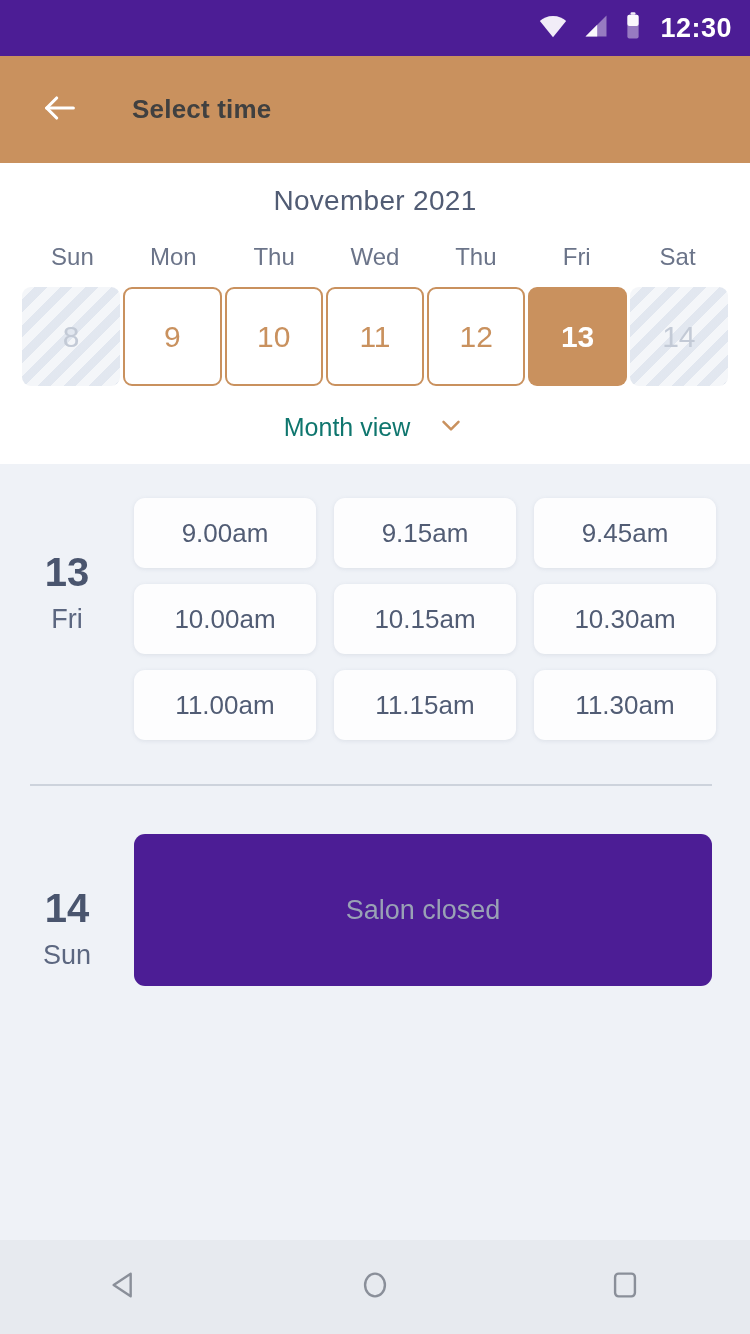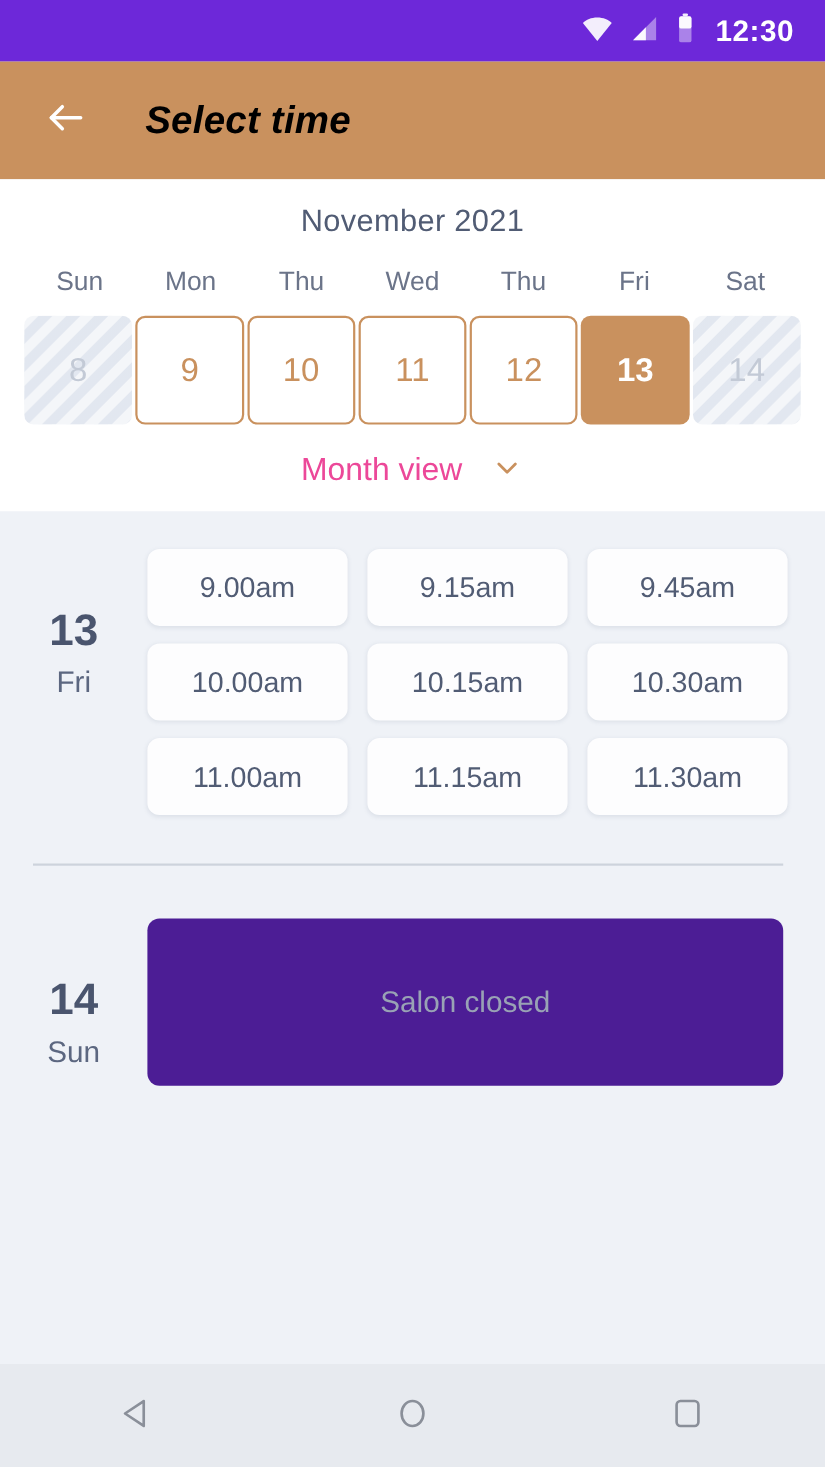--- a/index.html
+++ b/index.html
@@ -6,43 +6,43 @@
   html,body { width:750px; height:1334px; }
   body {
     font-family:"Liberation Sans", sans-serif;
     background:#EFF2F7;
     overflow:hidden;
     position:relative;
   }
 
   
   .statusbar{
-    height:56px; background:#6d28d9;
+    height:56px; background:#4c1d95;
     display:flex; align-items:center; justify-content:flex-end;
-    padding-right:28px; gap:14px;
+    padding-right:18px; gap:14px;
   }
   .sb-icon{ display:block; }
   .sb-time{
     color:#FFFFFF; font-size:27px; font-weight:bold;
     letter-spacing:.5px; margin-left:4px;
   }
 
   
   .appbar{
     height:107px; background:#C9915E;
     display:flex; align-items:center; padding-left:34px;
   }
   .back-btn{
     width:52px; height:52px;
     display:flex; align-items:center; justify-content:center;
     cursor:pointer; flex:0 0 auto;
   }
   .appbar-title{
-    color:#000000; font-size:35px; font-weight:bold;
-    margin-left:46px; letter-spacing:.2px;font-style:italic;
+    color:#404040; font-size:26px; font-weight:bold;
+    margin-left:46px; letter-spacing:.2px;
   }
 
   
   .calendar{
     background:#FFFFFF;
     padding:22px 0 20px;
   }
   .cal-month{
     text-align:center; color:#515C74;
     font-size:28px; letter-spacing:.3px; padding-bottom:8px;
@@ -75,21 +75,21 @@
     background:
       repeating-linear-gradient(135deg,
         rgba(255,255,255,.55) 0 9px,
         rgba(222,228,238,.55) 9px 18px),
       #E7EBF2;
   }
   .month-view{
     display:flex; align-items:center; justify-content:center;
     gap:26px; padding-top:24px; cursor:pointer;
   }
-  .month-view-label{ color:#ec4899; font-size:29px; }
+  .month-view-label{ color:#0f766e; font-size:25px; }
 
   
   .slots-area{ background:#EFF2F7; padding-top:34px; }
   .day-block{ display:flex; padding:0 0 0 0; }
   .day-label{
     width:134px; flex:0 0 134px;
     display:flex; flex-direction:column; align-items:center;
     padding-top:54px;
   }
   .day-label .dnum{

